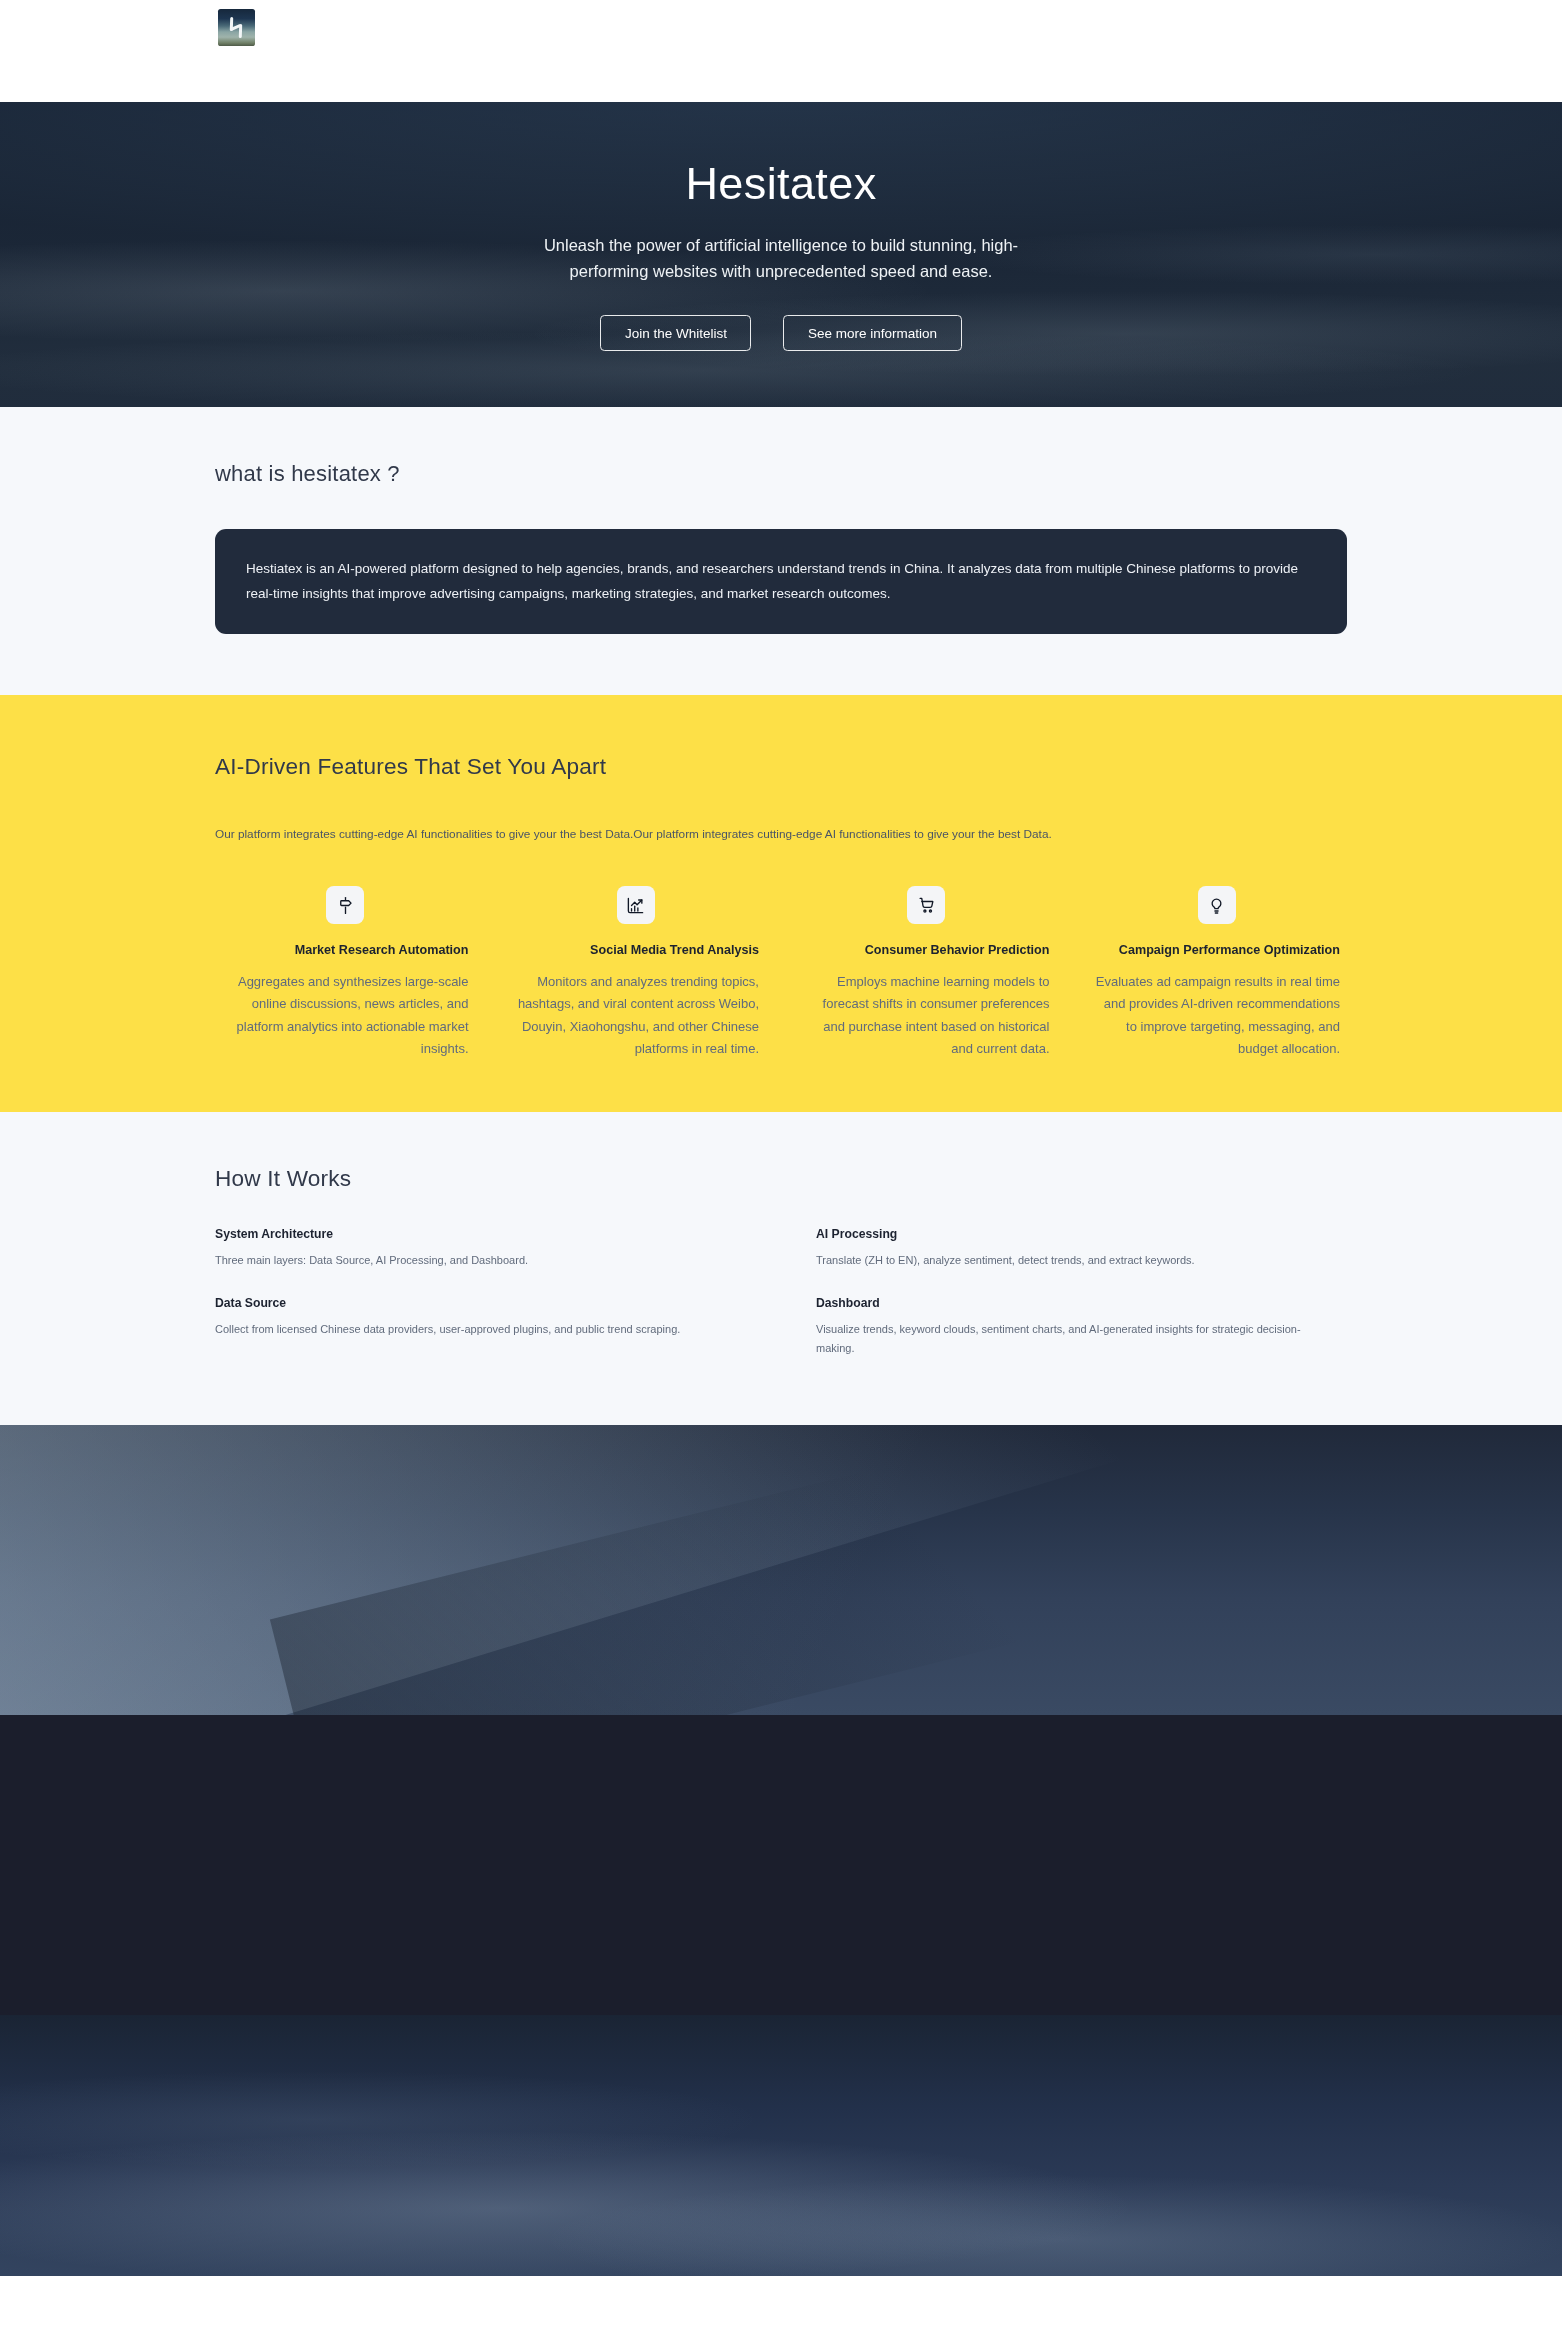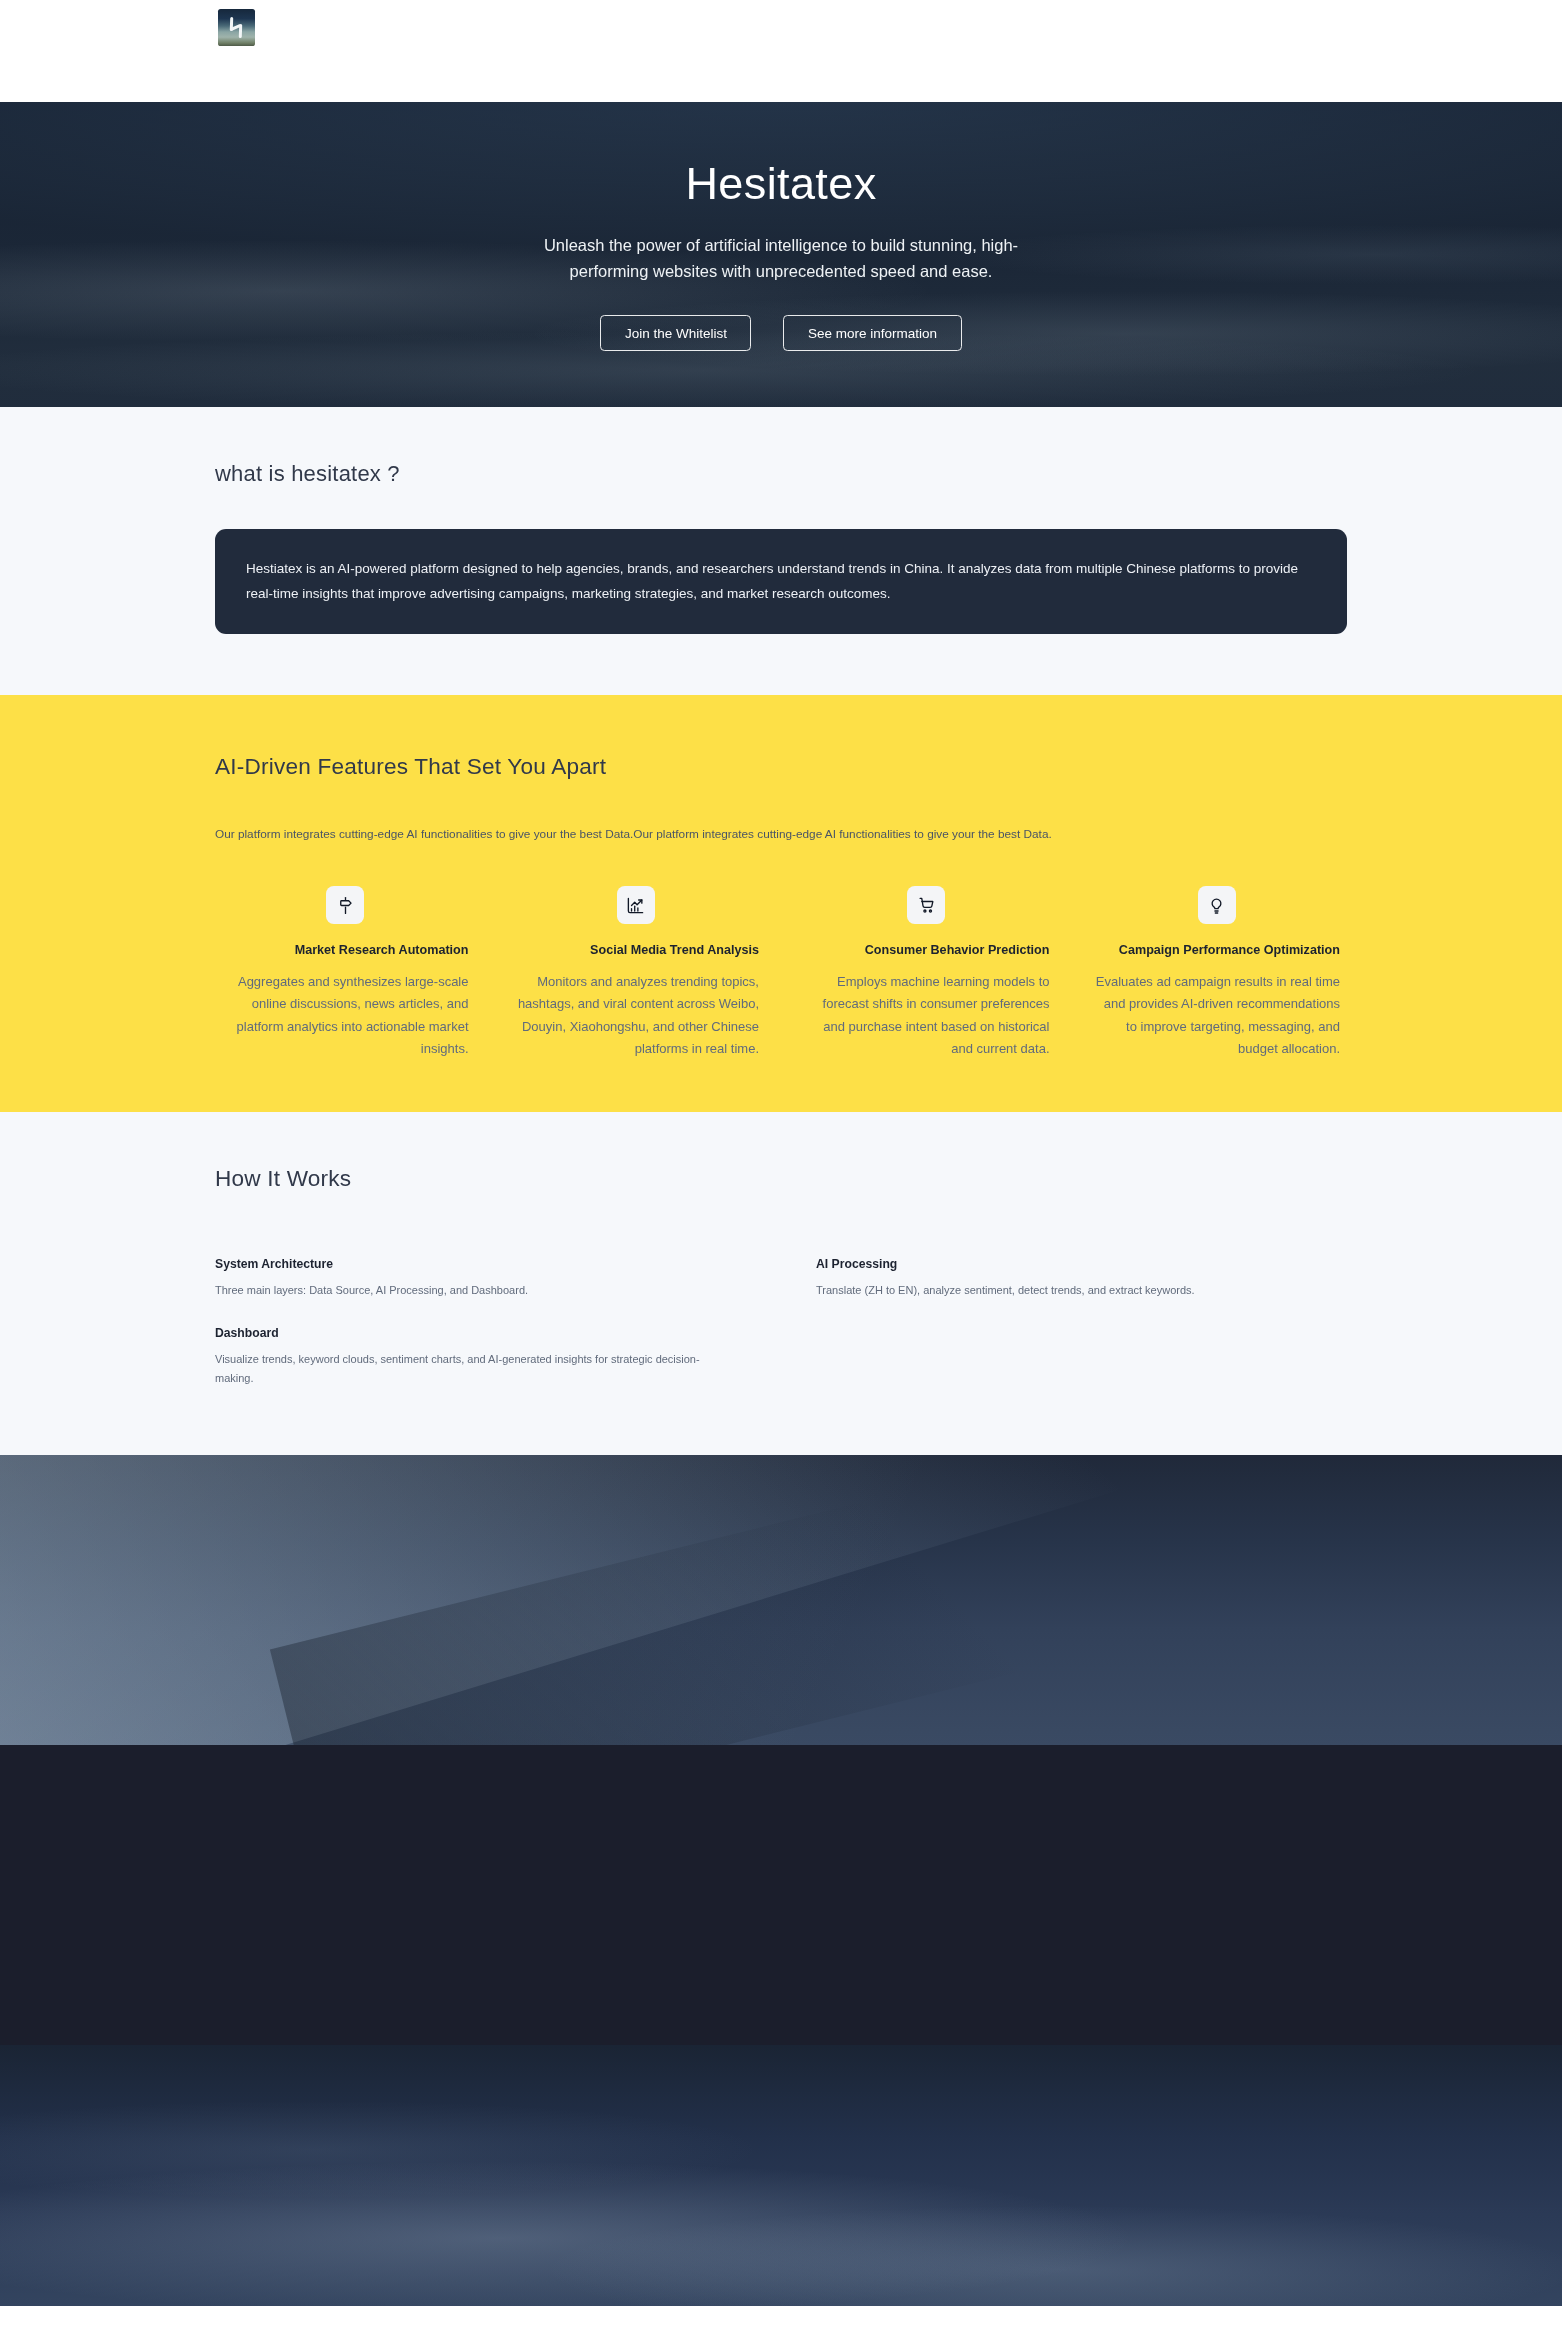--- a/index.html
+++ b/index.html
@@ -172,21 +172,21 @@
     color:#616b7c;
   }
 
   
   .howitworks { padding:54px 0 68px; }
   .how-title {
     font-size:22.6px;
     font-weight:400;
     color:#31394a;
     letter-spacing:0.2px;
-    margin-bottom:65px;
+    margin-bottom:35px;
   }
   .how-grid {
     display:grid;
     grid-template-columns:1fr 1fr;
     gap:26px 70px;
   }
   .how-item { }
   .how-item-title {
     font-size:12.2px;
     font-weight:700;
@@ -333,20 +333,24 @@
         <div class="how-item">
           <div class="how-item-title">System Architecture</div>
           <div class="how-item-desc">Three main layers: Data Source, AI Processing, and Dashboard.</div>
         </div>
 
         <div class="how-item">
           <div class="how-item-title">AI Processing</div>
           <div class="how-item-desc">Translate (ZH to EN), analyze sentiment, detect trends, and extract keywords.</div>
         </div>
 
+        <div class="how-item">
+          <div class="how-item-title">Data Source</div>
+          <div class="how-item-desc">Collect from licensed Chinese data providers, user-approved plugins, and public trend scraping.</div>
+        </div>
 
         <div class="how-item">
           <div class="how-item-title">Dashboard</div>
           <div class="how-item-desc">Visualize trends, keyword clouds, sentiment charts, and AI-generated insights for strategic decision-making.</div>
         </div>
 
       </div>
     </div>
   </section>
 

